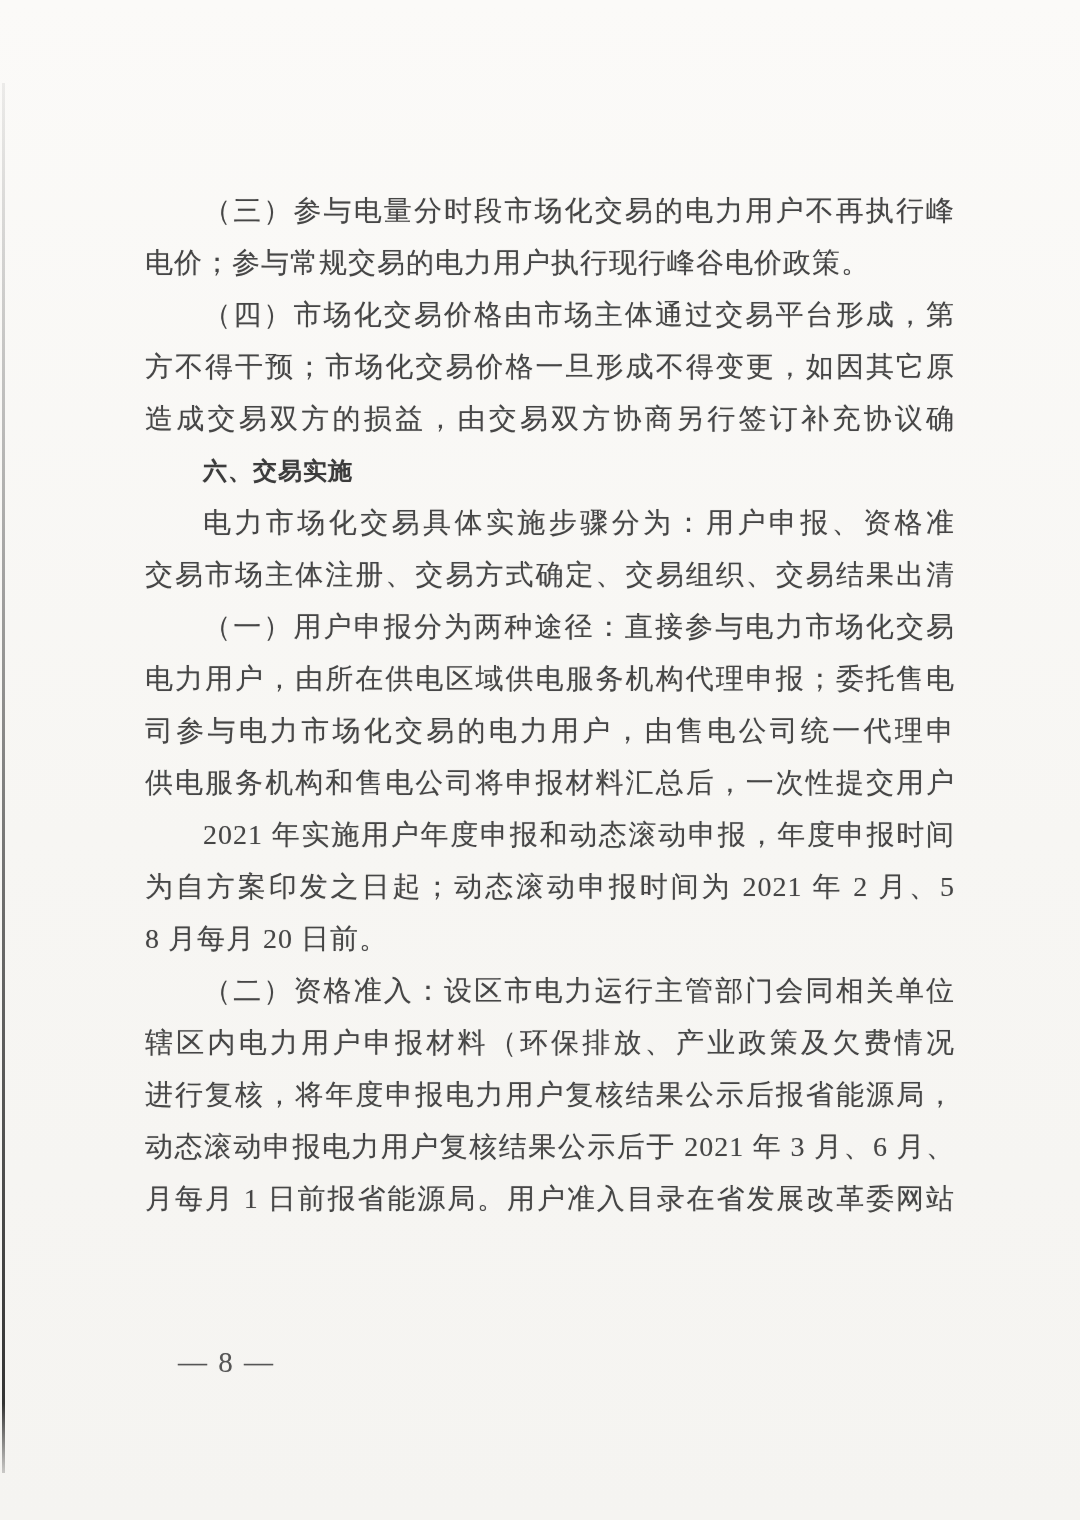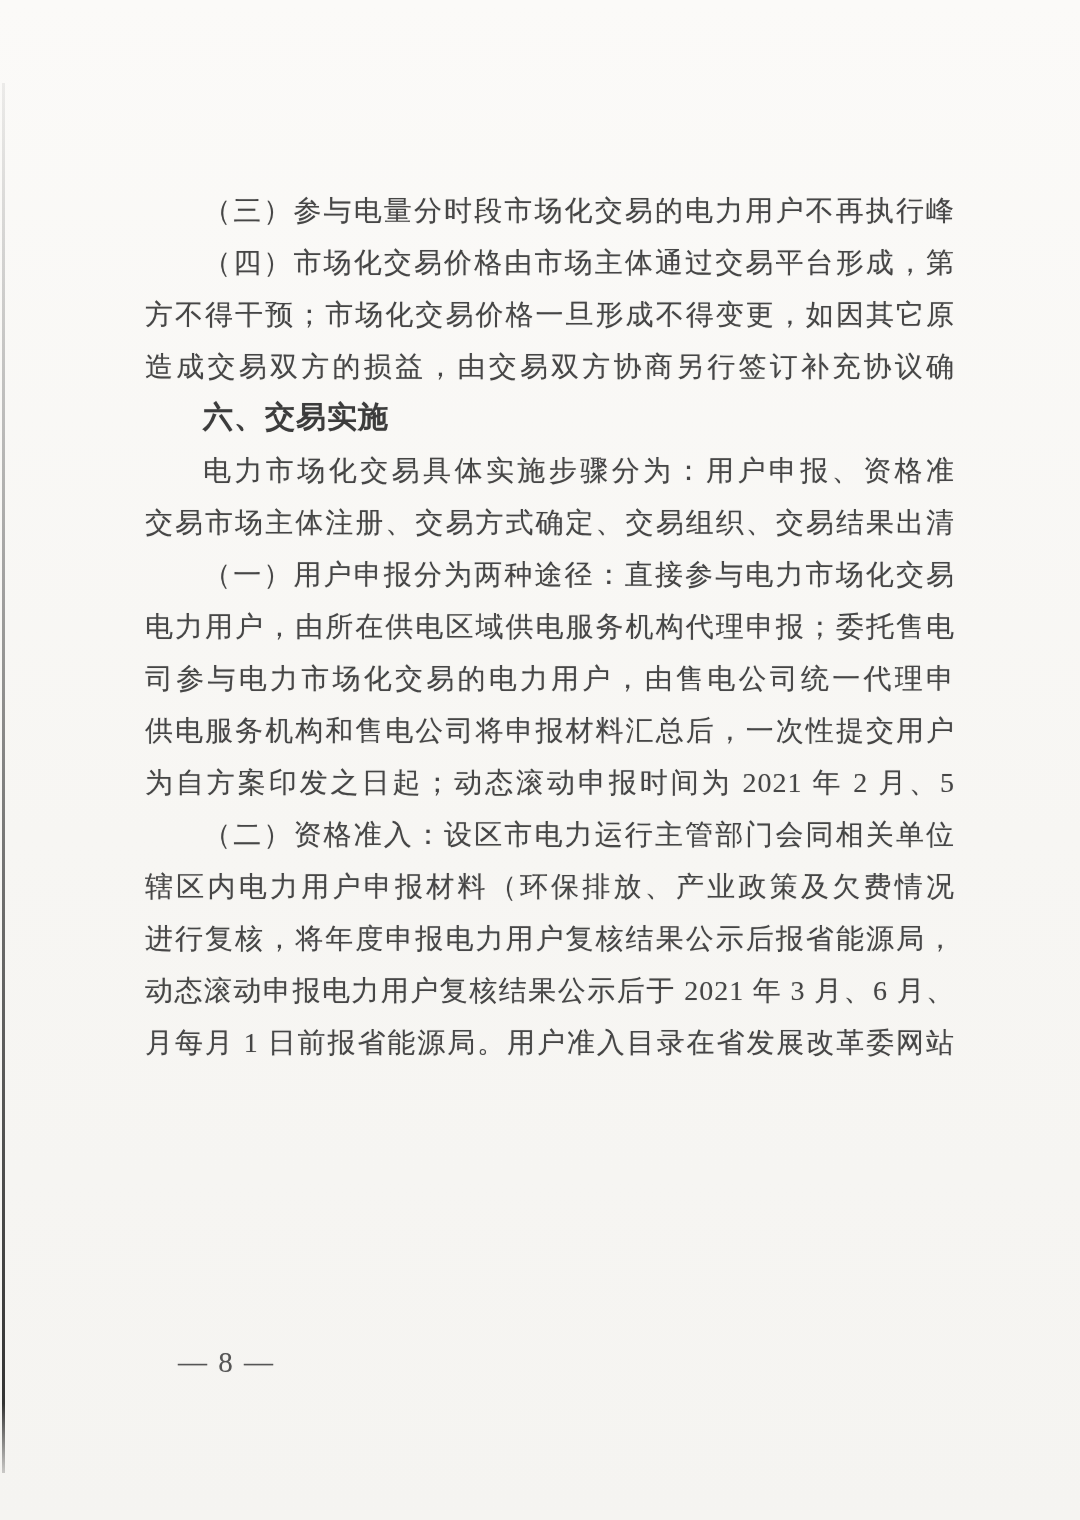--- a/index.html
+++ b/index.html
@@ -46,23 +46,23 @@
     text-shadow: 0 0 1px rgba(90,90,90,0.35);
     overflow: hidden;
   }
   .line.indent { padding-left: 58px; }
   .line.fill {
     text-align: justify;
     text-align-last: justify;
     text-justify: inter-character;
   }
   .line.heading {
-    font-family: Liberation Mono, monospace;
+    font-family: Liberation Serif, serif;
     font-weight: 700;
-    font-size: 30px;
+    font-size: 24px;
     color: #3c3c3c;
   }
   .page-number {
     position: absolute;
     left: 145px;
     top: 1340px;
     height: 44px;
     line-height: 44px;
     padding-left: 33px;
     font-size: 29px;
@@ -72,31 +72,34 @@
   }
 </style>
 </head>
 <body>
 
 <div class="page">
   <div class="scan-line"></div>
 
   <div class="content">
     <div class="line indent fill">（三）参与电量分时段市场化交易的电力用户不再执行峰谷</div>
+    <div class="line">电价；参与常规交易的电力用户执行现行峰谷电价政策。</div>
     <div class="line indent fill">（四）市场化交易价格由市场主体通过交易平台形成，第三</div>
     <div class="line fill">方不得干预；市场化交易价格一旦形成不得变更，如因其它原因</div>
     <div class="line fill">造成交易双方的损益，由交易双方协商另行签订补充协议确定。</div>
     <div class="line indent heading">六、交易实施</div>
     <div class="line indent fill">电力市场化交易具体实施步骤分为：用户申报、资格准入、</div>
     <div class="line fill">交易市场主体注册、交易方式确定、交易组织、交易结果出清及</div>
     <div class="line indent fill">（一）用户申报分为两种途径：直接参与电力市场化交易的</div>
     <div class="line fill">电力用户，由所在供电区域供电服务机构代理申报；委托售电公</div>
     <div class="line fill">司参与电力市场化交易的电力用户，由售电公司统一代理申报。</div>
     <div class="line fill">供电服务机构和售电公司将申报材料汇总后，一次性提交用户所</div>
+    <div class="line indent fill">2021 年实施用户年度申报和动态滚动申报，年度申报时间</div>
     <div class="line fill">为自方案印发之日起；动态滚动申报时间为 2021 年 2 月、5 月、</div>
+    <div class="line">8 月每月 20 日前。</div>
     <div class="line indent fill">（二）资格准入：设区市电力运行主管部门会同相关单位对</div>
     <div class="line fill">辖区内电力用户申报材料（环保排放、产业政策及欠费情况等）</div>
     <div class="line fill">进行复核，将年度申报电力用户复核结果公示后报省能源局，将</div>
     <div class="line fill">动态滚动申报电力用户复核结果公示后于 2021 年 3 月、6 月、9</div>
     <div class="line fill">月每月 1 日前报省能源局。用户准入目录在省发展改革委网站和</div>
   </div>
 
   <div class="page-number">— 8 —</div>
 </div>
 

